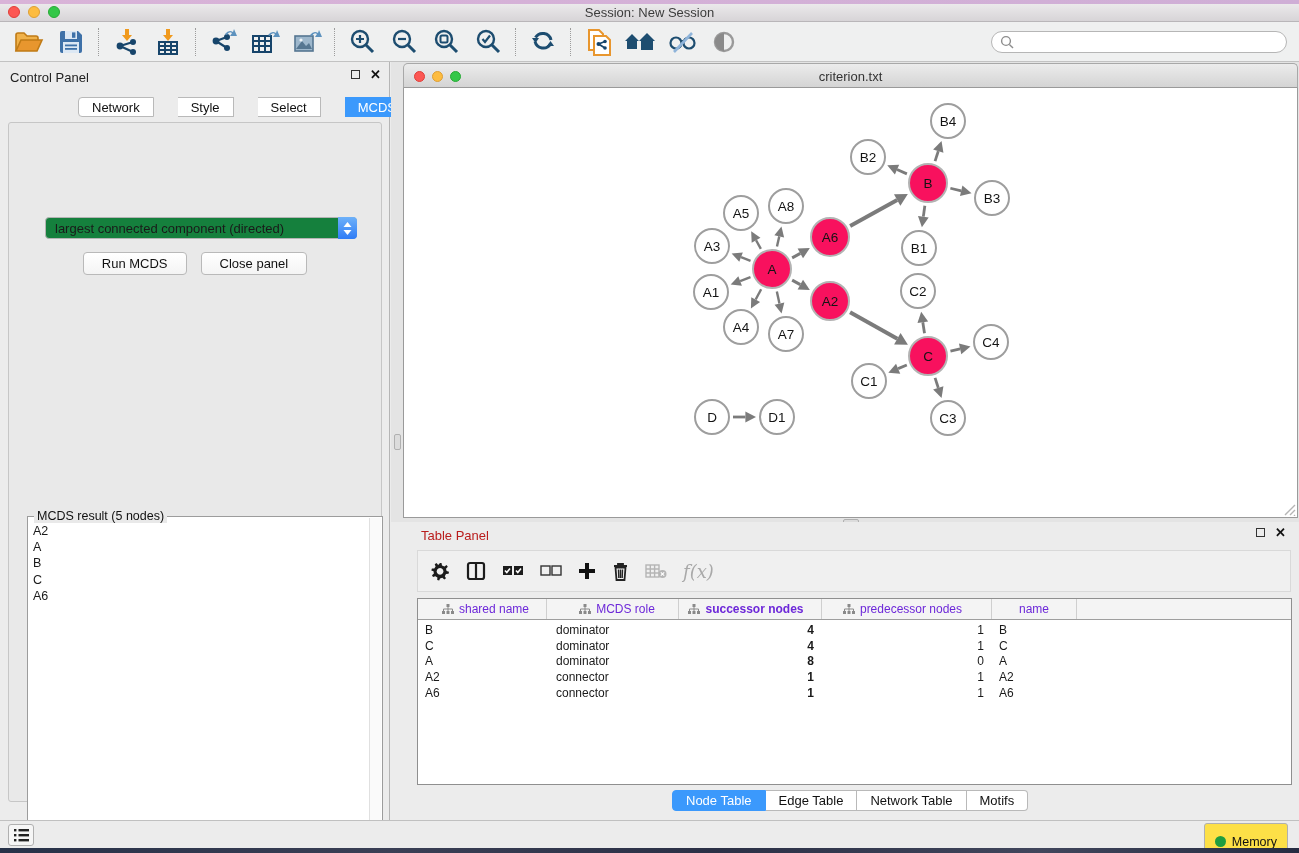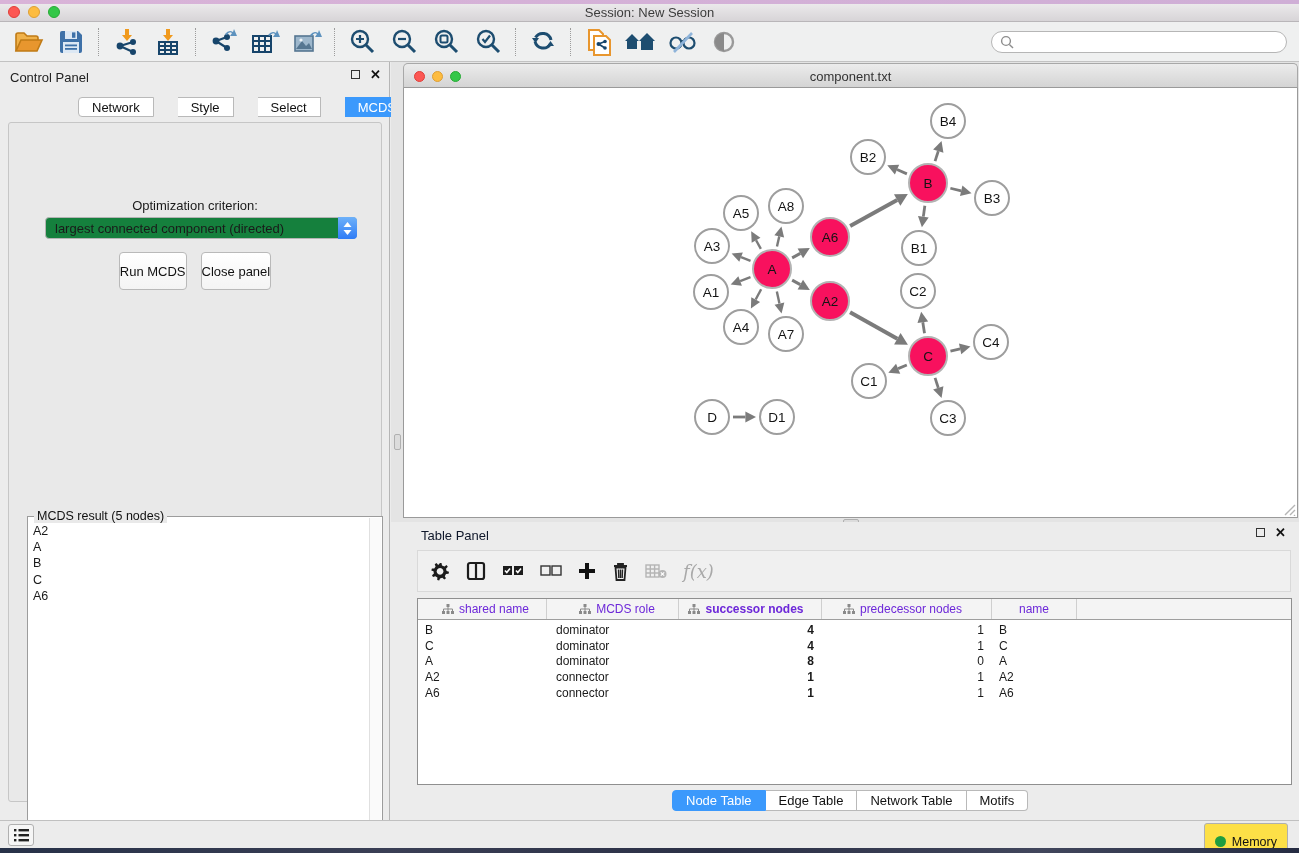--- a/index.html
+++ b/index.html
@@ -38,21 +38,21 @@
   .seg .seg-btn:last-child { border-radius:0 4px 4px 0; }
   .seg .seg-btn.active { background:#3b99fc; border-color:#3b99fc; color:#fff; }
   .cp-tabs { position:absolute; left:78px; top:35px;gap:24px; }
 
   .cp-inner { position:absolute; left:8px; top:60px; width:374px; height:680px; background:#e9e9e9; border:1px solid #c6c6c6; border-radius:3px; }
   .opt-label { position:absolute; left:0; right:0; top:75px; text-align:center; font-size:13px; }
   .combo { position:absolute; left:36px; top:94px; width:312px; height:22px; background:#15803d; border:1px solid #b4b4b4; border-radius:4px; display:flex; align-items:center; }
   .combo .combo-text { flex:1; font-size:13px; padding-left:9px; white-space:nowrap; overflow:hidden; }
   .combo .stepper { width:19px; height:22px; margin-right:-1px; border-radius:0 4px 4px 0; background:linear-gradient(#6eb1f9,#2f7cf6); display:flex; flex-direction:column; align-items:center; justify-content:center; gap:1px; }
   .stepper svg { display:block; }
-  .btn { background:linear-gradient(#ffffff,#f4f4f4); border:1px solid #b9b9b9; border-radius:4px; height:38px; font-size:13px; padding:0 0; color:#111; font-family:"Liberation Sans",sans-serif; }
+  .btn { background:linear-gradient(#ffffff,#f4f4f4); border:1px solid #b9b9b9; border-radius:4px; height:23px; font-size:13px; padding:0 18px; color:#111; font-family:"Liberation Sans",sans-serif; }
   .btn-row { position:absolute; left:0; right:0; top:129px; display:flex; justify-content:center; gap:14px; }
 
   .result-box { position:absolute; left:18px; top:393px; width:356px; height:340px; border:1px solid #9c9c9c; background:#fff; }
   .result-legend { position:absolute; left:6px; top:-8px; background:#e9e9e9; padding:0 3px; font-size:12.5px; color:#111; }
   .result-list { position:absolute; left:2px; top:6px; right:14px; bottom:2px; font-size:12.5px; line-height:16.2px; padding-left:3px; overflow:hidden; }
   .result-scroll { position:absolute; top:1px; bottom:1px; right:1px; width:12px; background:#fafafa; border-left:1px solid #e0e0e0; }
 
   
   .desktop { position:absolute; left:391px; top:62px; width:908px; height:758px; background:#e4e4e4; }
 
@@ -63,21 +63,21 @@
   .net-lights { position:absolute; left:10px; top:7px; display:flex; gap:7px; }
   .net-lights .light { width:11px; height:11px; }
   .net-canvas { position:absolute; left:0; top:25px; right:0; bottom:0; background:#fff; border:1px solid #9a9a9a; border-top:none; }
   .resize-grip { position:absolute; right:1px; bottom:1px; }
   .splitter-v { position:absolute; left:-9px; top:371px; width:7px; height:16px; background:#dcdcdc; border:1px solid #b0b0b0; border-radius:2px; }
   .splitter-h { position:absolute; left:440px; bottom:-6px; width:16px; height:5px; background:#dcdcdc; border:1px solid #b0b0b0; border-radius:2px; }
 
   
   .table-panel { position:absolute; left:0px; top:460px; width:908px; height:298px; background:#ececec; }
   .tp-head { position:absolute; left:0; top:0; right:0; height:24px; }
-  .tp-title { position:absolute; left:30px; top:6px; font-size:13px; color:#0f172a; }
+  .tp-title { position:absolute; left:30px; top:6px; font-size:13px; color:#b91c1c; }
   .tp-toolbar { position:absolute; left:26px; top:28px; right:8px; height:42px; background:#f0f0f0; border:1px solid #d9d9d9; display:flex; align-items:center; gap:16px; padding:0 12px; }
   .tp-tool { display:flex; align-items:center; justify-content:center; height:30px; }
   .fx { font-family:"DejaVu Serif", serif; font-style:italic; font-size:18px; color:#a9a9a9; }
 
   .data-table { position:absolute; left:26px; top:76px; width:875px; height:187px; background:#fff; border:1px solid #8f8f8f; }
   .dt-header { display:flex; height:21px; background:#f4f4f4; border-bottom:1px solid #9e9e9e; }
   .dt-hcell { display:flex; align-items:center; justify-content:center; gap:5px; font-size:12px; color:#6d28d9; border-right:1px solid #cfcfcf; height:100%; }
   .dt-hcell:last-child { border-right:none; }
   .dt-row { display:flex; height:15.8px; align-items:center; }
   .dt-cell { font-size:12px; height:100%; display:flex; align-items:center; }
@@ -263,21 +263,20 @@
         <span class="close-x">✕</span>
       </span>
     </div>
     <div class="seg cp-tabs">
       <button class="seg-btn">Network</button>
       <button class="seg-btn">Style</button>
       <button class="seg-btn">Select</button>
       <button class="seg-btn active">MCDS</button>
     </div>
     <div class="cp-inner">
-      <div class="opt-label">Optimization criterion:</div>
       <div class="combo">
         <span class="combo-text">largest connected component (directed)</span>
         <span class="stepper">
           <svg width="9" height="6" viewBox="0 0 9 6">
               <path d="M4.5,0 L8.5,5 L0.5,5 Z" fill="#fff"></path>
             </svg>
           <svg width="9" height="6" viewBox="0 0 9 6">
               <path d="M4.5,6 L8.5,1 L0.5,1 Z" fill="#fff"></path>
             </svg>
         </span>
@@ -302,21 +301,21 @@
 
   <div class="desktop">
 
     <div class="net-frame">
       <div class="net-titlebar">
         <div class="net-lights lights">
           <span class="light red"></span>
           <span class="light yellow"></span>
           <span class="light green"></span>
         </div>
-        <div class="title">component.txt</div>
+        <div class="title">criterion.txt</div>
       </div>
       <div class="net-canvas">
         <svg id="graph-svg" width="893" height="428">
             <line x1="346.4789624129428" y1="189.11448958200518" x2="336.1188995525748" y2="193.02074279165214" stroke="#7b7b7b" stroke-width="2.4"></line>
             <polygon points="326.64964301426966,196.5911182077344 334.35488007822585,188.34225635968318 337.8829190269238,197.6992292236211" fill="#7b7b7b"></polygon>
             <line x1="346.52383930205286" y1="172.7674717324536" x2="337.0581791704398" y2="169.13896868200192" stroke="#7b7b7b" stroke-width="2.4"></line>
             <polygon points="327.60866846334307,165.5166562442815 338.8478592286021,164.47023809549168 335.26849911227754,173.80769926851215" fill="#7b7b7b"></polygon>
             <line x1="357.158322762694" y1="201.28442837947574" x2="351.6692606793462" y2="211.55428647090062" stroke="#7b7b7b" stroke-width="2.4"></line>
             <polygon points="346.89892269493157,220.47943495786996 347.2596023359819,209.19740011496452 356.0789190227105,213.91117282683672" fill="#7b7b7b"></polygon>
             <line x1="356.86073469061347" y1="160.87745621530175" x2="352.07191027948295" y2="152.22667663390476" stroke="#7b7b7b" stroke-width="2.4"></line>

